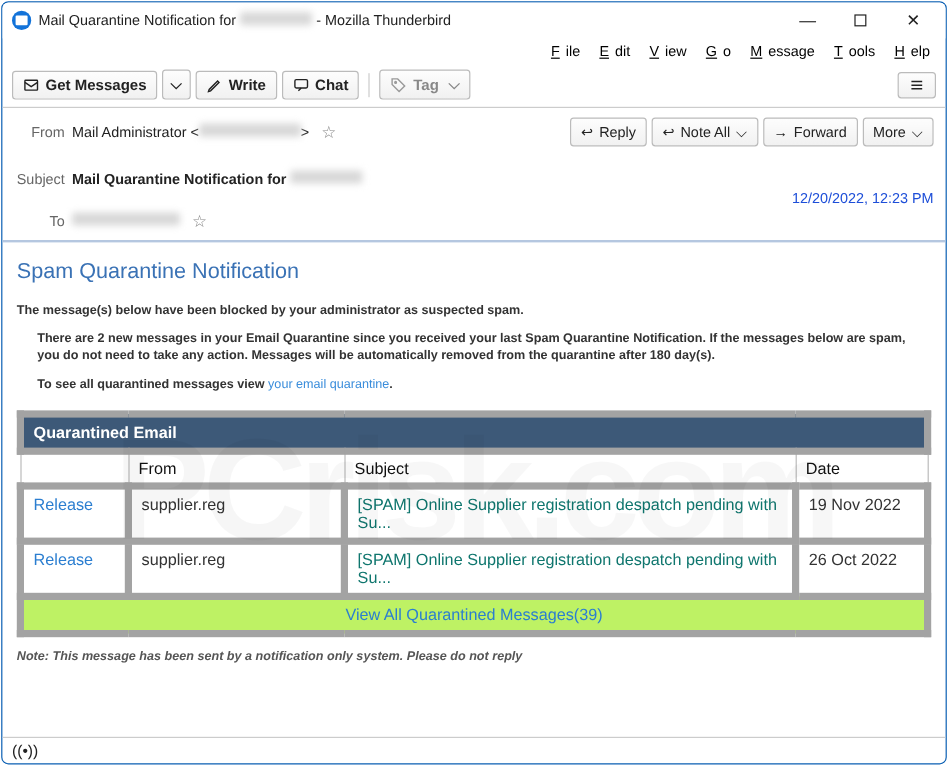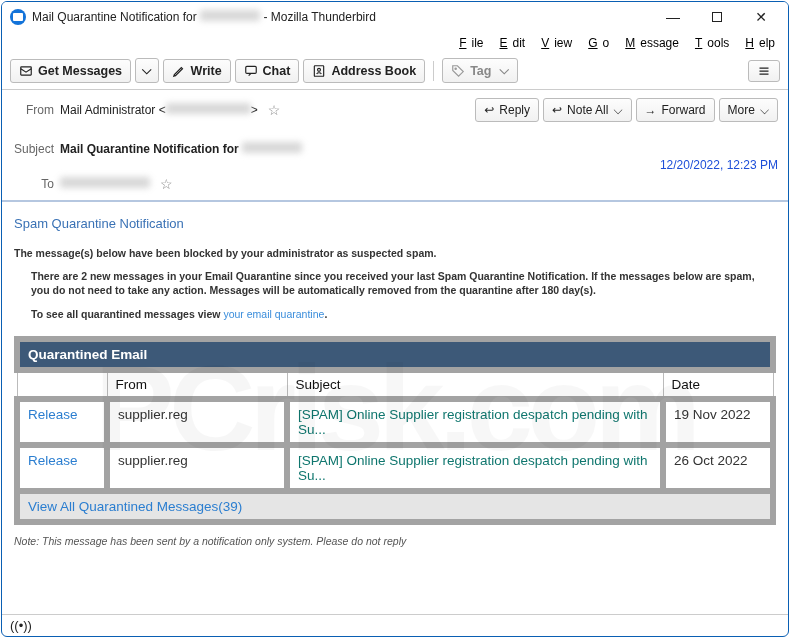--- a/index.html
+++ b/index.html
@@ -35,35 +35,35 @@
   .blur.w60 { width: 60px; }
   .blur.w85 { width: 85px; }
   .blur.w90 { width: 90px; }
   .star { color: #888; font-size: 14px; margin-left: 4px; }
   .actionrow { margin-left: auto; display: flex; gap: 4px; }
   .actionrow .tbtn { font-size: 12px; }
   .datestamp { margin-left: auto; color: #1d4ed8; font-size: 12px; margin-top: 32px; }
   .subject-bold { font-weight: 600; }
   
   .body-area { flex: 1; padding: 14px 12px 8px 12px; font-size: 11px; color: #333; position: relative; }
-  .body-title { color: #3a72b5; font-size: 13px; margin-bottom: 16px; font-weight: 400; }
+  .body-title { color: #3a72b5; font-size: 18px; margin-bottom: 16px; font-weight: 400; }
   .intro { font-weight: 600; margin: 6px 0 10px; font-size: 10.5px; }
   .para { margin: 6px 17px 10px; font-size: 10.5px; font-weight: 600; line-height: 1.35; }
   .link-inline { color: #3a8ddb; text-decoration: none; font-weight: 400; }
   
   .qtable { width: 100%; border-collapse: collapse; margin-top: 14px; }
   .qheader { background: #3d5978; color: #fff; font-weight: 700; font-size: 14px; padding: 5px 8px; text-align: left; }
   .qtable th { background: #fff; border: 1px solid #bbb; padding: 4px 8px; text-align: left; font-weight: 400; font-size: 13.5px; color: #111; }
   .qtable td { border: 6px solid #a3a3a3; padding: 5px 8px; font-size: 13.5px; vertical-align: top; }
   .qtable td.rel a { color: #2b7ed0; text-decoration: none; }
   .qtable td.subj { color: #0f766e; }
-  .viewall { background: #e5e5e5; text-align: left; padding: 4px 8px; font-size: 13.5px; }
+  .viewall { background: #bef264; text-align: center; padding: 4px 8px; font-size: 13.5px; }
   .viewall a { color: #2b7ed0; text-decoration: none; }
   
-  .note { margin-top: 10px; font-style: italic; color: #555; font-size: 10.5px; }
+  .note { margin-top: 10px; font-style: italic; color: #555; font-size: 10.5px; font-weight: bold; }
   
   .statusbar { height: 22px; border-top: 1px solid #ccc; display: flex; align-items: center; padding: 0 8px; }
   .statusbar .sico { font-size: 13px; color: #222; }
   
   .watermark { position: absolute; inset: 0; pointer-events: none; display:flex; align-items:center; justify-content:center; font-size: 120px; font-weight: 800; color: rgba(0,0,0,0.03); letter-spacing: -6px; font-family: Arial, sans-serif; }
   .watermark .pc { color: rgba(0,0,0,0.035); }
   
   svg { display: block; }
 </style>
 </head>
@@ -121,30 +121,20 @@
     </span>
     <span class="tbtn">
       <span class="ico">
           <svg width="14" height="14" viewBox="0 0 24 24" fill="none" stroke="#222" stroke-width="2">
             <rect x="3" y="4" width="18" height="12" rx="2"></rect>
             <path d="M8 20l4-4"></path>
           </svg>
         </span>
       <span>Chat</span>
     </span>
-    <span class="tbtn">
-      <span class="ico">
-          <svg width="14" height="14" viewBox="0 0 24 24" fill="none" stroke="#222" stroke-width="2">
-            <rect x="4" y="3" width="16" height="18" rx="1"></rect>
-            <circle cx="12" cy="10" r="2.5"></circle>
-            <path d="M8 17c1-2 3-2 4-2s3 0 4 2"></path>
-          </svg>
-        </span>
-      <span>Address Book</span>
-    </span>
     <span class="sep"></span>
     <span class="tbtn tagbtn">
       <span class="ico">
           <svg width="14" height="14" viewBox="0 0 24 24" fill="none" stroke="#999" stroke-width="2">
             <path d="M3 3h8l10 10-8 8L3 11V3z"></path>
             <circle cx="8" cy="8" r="1.2"></circle>
           </svg>
         </span>
       <span>Tag</span>
       <span style="margin-left:3px">⌵</span>

